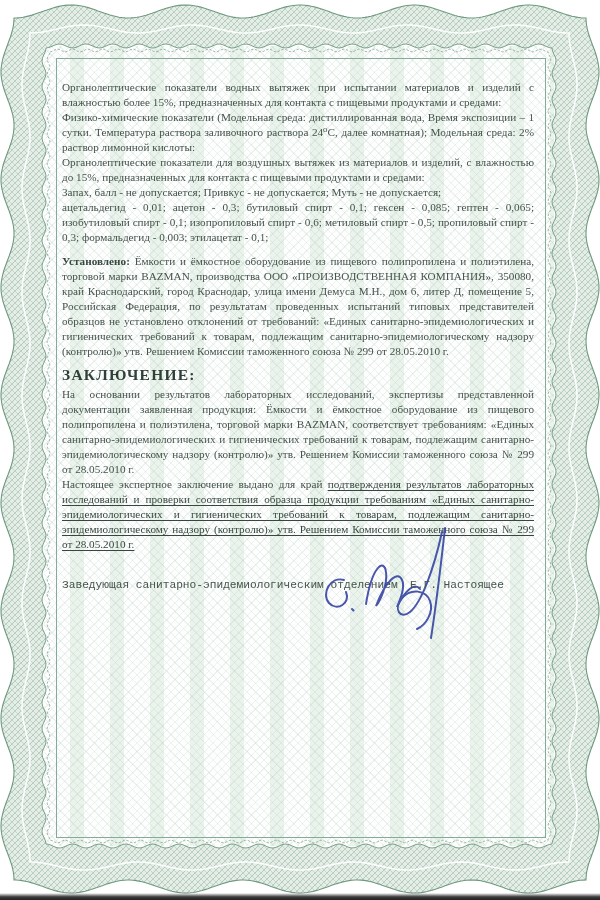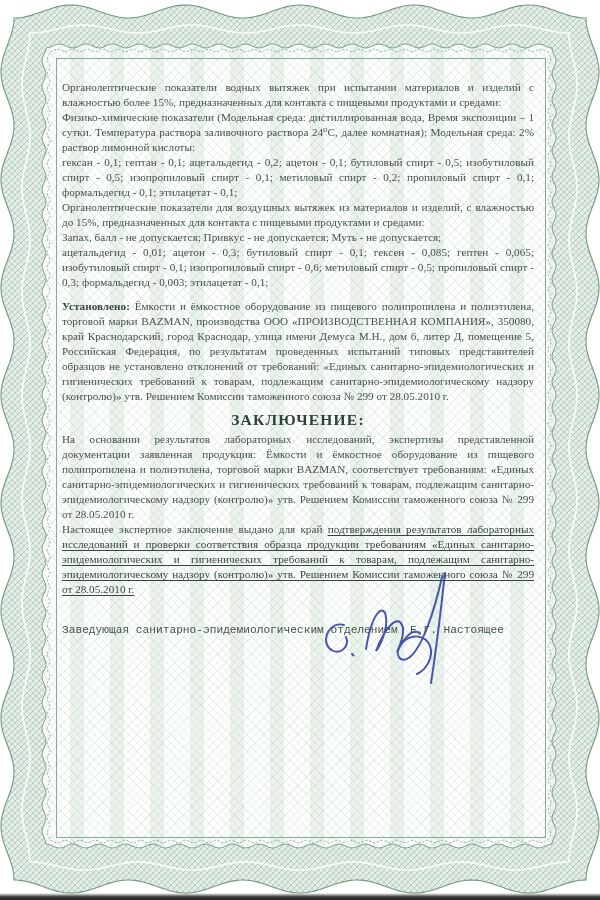--- a/index.html
+++ b/index.html
@@ -26,21 +26,21 @@
     position:absolute;left:62px;top:56px;width:472px;
     color:#44534b;
     font-size:11.2px;line-height:15px;
     text-align:justify;
     margin-top:24px;
   }
   .content p{margin:0;}
   p.gap-above{margin-top:9px;}
   b{color:#37473f;}
   .heading{
-    text-align:center;font-weight:bold;color:#2f4038;
+    font-weight:bold;color:#2f4038;
     font-size:15.5px;line-height:18px;letter-spacing:1.2px;
     margin:7px 0 3px 0 !important;
     font-family:Liberation Serif, serif;
   }
   .emph{
     font-weight:normal;
     text-decoration:underline;
     text-decoration-thickness:1px;
     text-underline-offset:2px;
   }
@@ -71,21 +71,20 @@
   <path id="band-outer-line" fill="none" stroke="#6f997f" stroke-width="1.1" d="M14.0 18.0 L17.0 17.9 L20.0 17.7 L23.0 17.2 L26.0 16.6 L29.0 15.9 L32.0 15.1 L35.0 14.1 L38.0 13.1 L41.0 12.1 L44.0 11.0 L47.0 9.9 L50.0 8.9 L53.0 8.0 L56.0 7.1 L59.0 6.4 L62.0 5.8 L65.0 5.4 L68.0 5.1 L71.0 5.0 L74.0 5.1 L77.0 5.3 L80.0 5.7 L83.0 6.3 L86.0 7.0 L89.0 7.9 L92.0 8.8 L95.0 9.8 L98.0 10.9 L101.0 11.9 L104.0 13.0 L107.0 14.0 L110.0 15.0 L113.0 15.8 L116.0 16.5 L119.0 17.2 L122.0 17.6 L125.0 17.9 L128.0 18.0 L131.0 17.9 L134.0 17.7 L137.0 17.3 L140.0 16.7 L143.0 16.0 L146.0 15.2 L149.0 14.3 L152.0 13.3 L155.0 12.2 L158.0 11.1 L161.0 10.1 L164.0 9.1 L167.0 8.1 L170.0 7.2 L173.0 6.5 L176.0 5.9 L179.0 5.4 L182.0 5.1 L185.0 5.0 L188.0 5.1 L191.0 5.3 L194.0 5.7 L197.0 6.2 L200.0 6.9 L203.0 7.7 L206.0 8.7 L209.0 9.7 L212.0 10.7 L215.0 11.8 L218.0 12.8 L221.0 13.9 L224.0 14.8 L227.0 15.7 L230.0 16.5 L233.0 17.1 L236.0 17.6 L239.0 17.9 L242.0 18.0 L245.0 18.0 L248.0 17.7 L251.0 17.4 L254.0 16.8 L257.0 16.1 L260.0 15.3 L263.0 14.4 L266.0 13.4 L269.0 12.4 L272.0 11.3 L275.0 10.2 L278.0 9.2 L281.0 8.2 L284.0 7.4 L287.0 6.6 L290.0 6.0 L293.0 5.5 L296.0 5.2 L299.0 5.0 L302.0 5.0 L305.0 5.2 L308.0 5.6 L311.0 6.2 L314.0 6.8 L317.0 7.6 L320.0 8.5 L323.0 9.5 L326.0 10.6 L329.0 11.6 L332.0 12.7 L335.0 13.7 L338.0 14.7 L341.0 15.6 L344.0 16.4 L347.0 17.0 L350.0 17.5 L353.0 17.8 L356.0 18.0 L359.0 18.0 L362.0 17.8 L365.0 17.4 L368.0 16.9 L371.0 16.2 L374.0 15.4 L377.0 14.5 L380.0 13.5 L383.0 12.5 L386.0 11.4 L389.0 10.4 L392.0 9.3 L395.0 8.4 L398.0 7.5 L401.0 6.7 L404.0 6.0 L407.0 5.5 L410.0 5.2 L413.0 5.0 L416.0 5.0 L419.0 5.2 L422.0 5.6 L425.0 6.1 L428.0 6.7 L431.0 7.5 L434.0 8.4 L437.0 9.4 L440.0 10.4 L443.0 11.5 L446.0 12.6 L449.0 13.6 L452.0 14.6 L455.0 15.5 L458.0 16.3 L461.0 16.9 L464.0 17.4 L467.0 17.8 L470.0 18.0 L473.0 18.0 L476.0 17.8 L479.0 17.5 L482.0 17.0 L485.0 16.3 L488.0 15.5 L491.0 14.6 L494.0 13.7 L497.0 12.6 L500.0 11.6 L503.0 10.5 L506.0 9.5 L509.0 8.5 L512.0 7.6 L515.0 6.8 L518.0 6.1 L521.0 5.6 L524.0 5.2 L527.0 5.0 L530.0 5.0 L533.0 5.2 L536.0 5.5 L539.0 6.0 L542.0 6.6 L545.0 7.4 L548.0 8.3 L551.0 9.3 L554.0 10.3 L557.0 11.4 L560.0 12.4 L563.0 13.5 L566.0 14.5 L569.0 15.4 L572.0 16.2 L575.0 16.8 L578.0 17.4 L581.0 17.8 L584.0 18.0 L586.0 18.0 L586.0 18.0 L586.1 21.0 L586.4 24.0 L586.9 27.0 L587.5 30.0 L588.3 33.0 L589.3 36.0 L590.3 39.0 L591.4 42.0 L592.5 45.0 L593.7 48.0 L594.8 51.0 L595.8 54.0 L596.7 57.0 L597.5 60.0 L598.1 63.0 L598.6 66.0 L598.9 69.0 L599.0 72.0 L598.9 75.0 L598.6 78.0 L598.1 81.0 L597.4 84.0 L596.6 87.0 L595.7 90.0 L594.7 93.0 L593.6 96.0 L592.4 99.0 L591.3 102.0 L590.2 105.0 L589.2 108.0 L588.3 111.0 L587.5 114.0 L586.8 117.0 L586.4 120.0 L586.1 123.0 L586.0 126.0 L586.1 129.0 L586.4 132.0 L586.9 135.0 L587.6 138.0 L588.4 141.0 L589.3 144.0 L590.4 147.0 L591.5 150.0 L592.6 153.0 L593.7 156.0 L594.8 159.0 L595.9 162.0 L596.8 165.0 L597.6 168.0 L598.2 171.0 L598.7 174.0 L598.9 177.0 L599.0 180.0 L598.9 183.0 L598.6 186.0 L598.1 189.0 L597.4 192.0 L596.6 195.0 L595.6 198.0 L594.6 201.0 L593.5 204.0 L592.3 207.0 L591.2 210.0 L590.1 213.0 L589.1 216.0 L588.2 219.0 L587.4 222.0 L586.8 225.0 L586.3 228.0 L586.1 231.0 L586.0 234.0 L586.1 237.0 L586.5 240.0 L587.0 243.0 L587.7 246.0 L588.5 249.0 L589.4 252.0 L590.5 255.0 L591.6 258.0 L592.7 261.0 L593.8 264.0 L594.9 267.0 L595.9 270.0 L596.8 273.0 L597.6 276.0 L598.2 279.0 L598.7 282.0 L598.9 285.0 L599.0 288.0 L598.9 291.0 L598.5 294.0 L598.0 297.0 L597.3 300.0 L596.5 303.0 L595.5 306.0 L594.5 309.0 L593.4 312.0 L592.2 315.0 L591.1 318.0 L590.0 321.0 L589.0 324.0 L588.1 327.0 L587.3 330.0 L586.7 333.0 L586.3 336.0 L586.1 339.0 L586.0 342.0 L586.2 345.0 L586.5 348.0 L587.0 351.0 L587.7 354.0 L588.6 357.0 L589.5 360.0 L590.6 363.0 L591.7 366.0 L592.8 369.0 L593.9 372.0 L595.0 375.0 L596.0 378.0 L596.9 381.0 L597.7 384.0 L598.3 387.0 L598.7 390.0 L599.0 393.0 L599.0 396.0 L598.8 399.0 L598.5 402.0 L598.0 405.0 L597.3 408.0 L596.4 411.0 L595.4 414.0 L594.4 417.0 L593.3 420.0 L592.1 423.0 L591.0 426.0 L589.9 429.0 L588.9 432.0 L588.0 435.0 L587.3 438.0 L586.7 441.0 L586.3 444.0 L586.0 447.0 L586.0 450.0 L586.2 453.0 L586.5 456.0 L587.1 459.0 L587.8 462.0 L588.6 465.0 L589.6 468.0 L590.7 471.0 L591.8 474.0 L592.9 477.0 L594.0 480.0 L595.1 483.0 L596.1 486.0 L597.0 489.0 L597.7 492.0 L598.3 495.0 L598.7 498.0 L599.0 501.0 L599.0 504.0 L598.8 507.0 L598.4 510.0 L597.9 513.0 L597.2 516.0 L596.3 519.0 L595.4 522.0 L594.3 525.0 L593.2 528.0 L592.1 531.0 L590.9 534.0 L589.9 537.0 L588.9 540.0 L588.0 543.0 L587.2 546.0 L586.7 549.0 L586.2 552.0 L586.0 555.0 L586.0 558.0 L586.2 561.0 L586.6 564.0 L587.1 567.0 L587.8 570.0 L588.7 573.0 L589.7 576.0 L590.7 579.0 L591.9 582.0 L593.0 585.0 L594.1 588.0 L595.2 591.0 L596.2 594.0 L597.1 597.0 L597.8 600.0 L598.4 603.0 L598.8 606.0 L599.0 609.0 L599.0 612.0 L598.8 615.0 L598.4 618.0 L597.8 621.0 L597.1 624.0 L596.3 627.0 L595.3 630.0 L594.2 633.0 L593.1 636.0 L592.0 639.0 L590.8 642.0 L589.8 645.0 L588.8 648.0 L587.9 651.0 L587.2 654.0 L586.6 657.0 L586.2 660.0 L586.0 663.0 L586.0 666.0 L586.2 669.0 L586.6 672.0 L587.2 675.0 L587.9 678.0 L588.8 681.0 L589.8 684.0 L590.8 687.0 L592.0 690.0 L593.1 693.0 L594.2 696.0 L595.3 699.0 L596.3 702.0 L597.1 705.0 L597.8 708.0 L598.4 711.0 L598.8 714.0 L599.0 717.0 L599.0 720.0 L598.8 723.0 L598.4 726.0 L597.8 729.0 L597.1 732.0 L596.2 735.0 L595.2 738.0 L594.1 741.0 L593.0 744.0 L591.9 747.0 L590.7 750.0 L589.7 753.0 L588.7 756.0 L587.8 759.0 L587.1 762.0 L586.6 765.0 L586.2 768.0 L586.0 771.0 L586.0 774.0 L586.2 777.0 L586.7 780.0 L587.2 783.0 L588.0 786.0 L588.9 789.0 L589.9 792.0 L590.9 795.0 L592.1 798.0 L593.2 801.0 L594.3 804.0 L595.4 807.0 L596.3 810.0 L597.2 813.0 L597.9 816.0 L598.4 819.0 L598.8 822.0 L599.0 825.0 L599.0 828.0 L598.7 831.0 L598.3 834.0 L597.7 837.0 L597.0 840.0 L596.1 843.0 L595.1 846.0 L594.0 849.0 L592.9 852.0 L591.8 855.0 L590.7 858.0 L589.6 861.0 L588.6 864.0 L587.8 867.0 L587.1 870.0 L586.5 873.0 L586.2 876.0 L586.0 879.0 L586.0 880.0 L586.0 880.0 L583.0 880.1 L580.0 880.3 L577.0 880.8 L574.0 881.4 L571.0 882.1 L568.0 882.9 L565.0 883.9 L562.0 884.9 L559.0 885.9 L556.0 887.0 L553.0 888.1 L550.0 889.1 L547.0 890.0 L544.0 890.9 L541.0 891.6 L538.0 892.2 L535.0 892.6 L532.0 892.9 L529.0 893.0 L526.0 892.9 L523.0 892.7 L520.0 892.3 L517.0 891.7 L514.0 891.0 L511.0 890.1 L508.0 889.2 L505.0 888.2 L502.0 887.1 L499.0 886.1 L496.0 885.0 L493.0 884.0 L490.0 883.0 L487.0 882.2 L484.0 881.5 L481.0 880.8 L478.0 880.4 L475.0 880.1 L472.0 880.0 L469.0 880.1 L466.0 880.3 L463.0 880.7 L460.0 881.3 L457.0 882.0 L454.0 882.8 L451.0 883.7 L448.0 884.7 L445.0 885.8 L442.0 886.9 L439.0 887.9 L436.0 888.9 L433.0 889.9 L430.0 890.8 L427.0 891.5 L424.0 892.1 L421.0 892.6 L418.0 892.9 L415.0 893.0 L412.0 892.9 L409.0 892.7 L406.0 892.3 L403.0 891.8 L400.0 891.1 L397.0 890.3 L394.0 889.3 L391.0 888.3 L388.0 887.3 L385.0 886.2 L382.0 885.2 L379.0 884.1 L376.0 883.2 L373.0 882.3 L370.0 881.5 L367.0 880.9 L364.0 880.4 L361.0 880.1 L358.0 880.0 L355.0 880.0 L352.0 880.3 L349.0 880.6 L346.0 881.2 L343.0 881.9 L340.0 882.7 L337.0 883.6 L334.0 884.6 L331.0 885.6 L328.0 886.7 L325.0 887.8 L322.0 888.8 L319.0 889.8 L316.0 890.6 L313.0 891.4 L310.0 892.0 L307.0 892.5 L304.0 892.8 L301.0 893.0 L298.0 893.0 L295.0 892.8 L292.0 892.4 L289.0 891.8 L286.0 891.2 L283.0 890.4 L280.0 889.5 L277.0 888.5 L274.0 887.4 L271.0 886.4 L268.0 885.3 L265.0 884.3 L262.0 883.3 L259.0 882.4 L256.0 881.6 L253.0 881.0 L250.0 880.5 L247.0 880.2 L244.0 880.0 L241.0 880.0 L238.0 880.2 L235.0 880.6 L232.0 881.1 L229.0 881.8 L226.0 882.6 L223.0 883.5 L220.0 884.5 L217.0 885.5 L214.0 886.6 L211.0 887.6 L208.0 888.7 L205.0 889.6 L202.0 890.5 L199.0 891.3 L196.0 892.0 L193.0 892.5 L190.0 892.8 L187.0 893.0 L184.0 893.0 L181.0 892.8 L178.0 892.4 L175.0 891.9 L172.0 891.3 L169.0 890.5 L166.0 889.6 L163.0 888.6 L160.0 887.6 L157.0 886.5 L154.0 885.4 L151.0 884.4 L148.0 883.4 L145.0 882.5 L142.0 881.7 L139.0 881.1 L136.0 880.6 L133.0 880.2 L130.0 880.0 L127.0 880.0 L124.0 880.2 L121.0 880.5 L118.0 881.0 L115.0 881.7 L112.0 882.5 L109.0 883.4 L106.0 884.3 L103.0 885.4 L100.0 886.4 L97.0 887.5 L94.0 888.5 L91.0 889.5 L88.0 890.4 L85.0 891.2 L82.0 891.9 L79.0 892.4 L76.0 892.8 L73.0 893.0 L70.0 893.0 L67.0 892.8 L64.0 892.5 L61.0 892.0 L58.0 891.4 L55.0 890.6 L52.0 889.7 L49.0 888.7 L46.0 887.7 L43.0 886.6 L40.0 885.6 L37.0 884.5 L34.0 883.5 L31.0 882.6 L28.0 881.8 L25.0 881.2 L22.0 880.6 L19.0 880.2 L16.0 880.0 L14.0 880.0 L14.0 880.0 L13.9 877.0 L13.6 874.0 L13.1 871.0 L12.5 868.0 L11.7 865.0 L10.7 862.0 L9.7 859.0 L8.6 856.0 L7.5 853.0 L6.3 850.0 L5.2 847.0 L4.2 844.0 L3.3 841.0 L2.5 838.0 L1.9 835.0 L1.4 832.0 L1.1 829.0 L1.0 826.0 L1.1 823.0 L1.4 820.0 L1.9 817.0 L2.6 814.0 L3.4 811.0 L4.3 808.0 L5.3 805.0 L6.4 802.0 L7.6 799.0 L8.7 796.0 L9.8 793.0 L10.8 790.0 L11.7 787.0 L12.5 784.0 L13.2 781.0 L13.6 778.0 L13.9 775.0 L14.0 772.0 L13.9 769.0 L13.6 766.0 L13.1 763.0 L12.4 760.0 L11.6 757.0 L10.7 754.0 L9.6 751.0 L8.5 748.0 L7.4 745.0 L6.3 742.0 L5.2 739.0 L4.1 736.0 L3.2 733.0 L2.4 730.0 L1.8 727.0 L1.3 724.0 L1.1 721.0 L1.0 718.0 L1.1 715.0 L1.4 712.0 L1.9 709.0 L2.6 706.0 L3.4 703.0 L4.4 700.0 L5.4 697.0 L6.5 694.0 L7.7 691.0 L8.8 688.0 L9.9 685.0 L10.9 682.0 L11.8 679.0 L12.6 676.0 L13.2 673.0 L13.7 670.0 L13.9 667.0 L14.0 664.0 L13.9 661.0 L13.5 658.0 L13.0 655.0 L12.3 652.0 L11.5 649.0 L10.6 646.0 L9.5 643.0 L8.4 640.0 L7.3 637.0 L6.2 634.0 L5.1 631.0 L4.1 628.0 L3.2 625.0 L2.4 622.0 L1.8 619.0 L1.3 616.0 L1.1 613.0 L1.0 610.0 L1.1 607.0 L1.5 604.0 L2.0 601.0 L2.7 598.0 L3.5 595.0 L4.5 592.0 L5.5 589.0 L6.6 586.0 L7.8 583.0 L8.9 580.0 L10.0 577.0 L11.0 574.0 L11.9 571.0 L12.7 568.0 L13.3 565.0 L13.7 562.0 L13.9 559.0 L14.0 556.0 L13.8 553.0 L13.5 550.0 L13.0 547.0 L12.3 544.0 L11.4 541.0 L10.5 538.0 L9.4 535.0 L8.3 532.0 L7.2 529.0 L6.1 526.0 L5.0 523.0 L4.0 520.0 L3.1 517.0 L2.3 514.0 L1.7 511.0 L1.3 508.0 L1.0 505.0 L1.0 502.0 L1.2 499.0 L1.5 496.0 L2.0 493.0 L2.7 490.0 L3.6 487.0 L4.6 484.0 L5.6 481.0 L6.7 478.0 L7.9 475.0 L9.0 472.0 L10.1 469.0 L11.1 466.0 L12.0 463.0 L12.7 460.0 L13.3 457.0 L13.7 454.0 L14.0 451.0 L14.0 448.0 L13.8 445.0 L13.5 442.0 L12.9 439.0 L12.2 436.0 L11.4 433.0 L10.4 430.0 L9.3 427.0 L8.2 424.0 L7.1 421.0 L6.0 418.0 L4.9 415.0 L3.9 412.0 L3.0 409.0 L2.3 406.0 L1.7 403.0 L1.3 400.0 L1.0 397.0 L1.0 394.0 L1.2 391.0 L1.6 388.0 L2.1 385.0 L2.8 382.0 L3.7 379.0 L4.6 376.0 L5.7 373.0 L6.8 370.0 L7.9 367.0 L9.1 364.0 L10.1 361.0 L11.1 358.0 L12.0 355.0 L12.8 352.0 L13.3 349.0 L13.8 346.0 L14.0 343.0 L14.0 340.0 L13.8 337.0 L13.4 334.0 L12.9 331.0 L12.2 328.0 L11.3 325.0 L10.3 322.0 L9.3 319.0 L8.1 316.0 L7.0 313.0 L5.9 310.0 L4.8 307.0 L3.8 304.0 L2.9 301.0 L2.2 298.0 L1.6 295.0 L1.2 292.0 L1.0 289.0 L1.0 286.0 L1.2 283.0 L1.6 280.0 L2.2 277.0 L2.9 274.0 L3.7 271.0 L4.7 268.0 L5.8 265.0 L6.9 262.0 L8.0 259.0 L9.2 256.0 L10.2 253.0 L11.2 250.0 L12.1 247.0 L12.8 244.0 L13.4 241.0 L13.8 238.0 L14.0 235.0 L14.0 232.0 L13.8 229.0 L13.4 226.0 L12.8 223.0 L12.1 220.0 L11.2 217.0 L10.2 214.0 L9.2 211.0 L8.0 208.0 L6.9 205.0 L5.8 202.0 L4.7 199.0 L3.7 196.0 L2.9 193.0 L2.2 190.0 L1.6 187.0 L1.2 184.0 L1.0 181.0 L1.0 178.0 L1.2 175.0 L1.6 172.0 L2.2 169.0 L2.9 166.0 L3.8 163.0 L4.8 160.0 L5.9 157.0 L7.0 154.0 L8.1 151.0 L9.3 148.0 L10.3 145.0 L11.3 142.0 L12.2 139.0 L12.9 136.0 L13.4 133.0 L13.8 130.0 L14.0 127.0 L14.0 124.0 L13.8 121.0 L13.3 118.0 L12.8 115.0 L12.0 112.0 L11.1 109.0 L10.1 106.0 L9.1 103.0 L7.9 100.0 L6.8 97.0 L5.7 94.0 L4.6 91.0 L3.7 88.0 L2.8 85.0 L2.1 82.0 L1.6 79.0 L1.2 76.0 L1.0 73.0 L1.0 70.0 L1.3 67.0 L1.7 64.0 L2.3 61.0 L3.0 58.0 L3.9 55.0 L4.9 52.0 L6.0 49.0 L7.1 46.0 L8.2 43.0 L9.3 40.0 L10.4 37.0 L11.4 34.0 L12.2 31.0 L12.9 28.0 L13.5 25.0 L13.8 22.0 L14.0 19.0 L14.0 18.0 Z"></path>
   <path id="band-inner-line" fill="none" stroke="#6f997f" stroke-width="0.9" d="M46.0 48.0 L49.0 47.5 L52.0 46.3 L55.0 45.0 L58.0 44.1 L61.0 44.2 L64.0 45.1 L67.0 46.5 L70.0 47.6 L73.0 48.0 L76.0 47.4 L79.0 46.1 L82.0 44.8 L85.0 44.0 L88.0 44.2 L91.0 45.3 L94.0 46.6 L97.0 47.7 L100.0 48.0 L103.0 47.3 L106.0 46.0 L109.0 44.7 L112.0 44.0 L115.0 44.3 L118.0 45.4 L121.0 46.8 L124.0 47.8 L127.0 47.9 L130.0 47.1 L133.0 45.8 L136.0 44.5 L139.0 44.0 L142.0 44.4 L145.0 45.6 L148.0 47.0 L151.0 47.9 L154.0 47.9 L157.0 47.0 L160.0 45.6 L163.0 44.4 L166.0 44.0 L169.0 44.5 L172.0 45.8 L175.0 47.1 L178.0 47.9 L181.0 47.8 L184.0 46.8 L187.0 45.4 L190.0 44.3 L193.0 44.0 L196.0 44.7 L199.0 45.9 L202.0 47.3 L205.0 48.0 L208.0 47.7 L211.0 46.7 L214.0 45.3 L217.0 44.2 L220.0 44.0 L223.0 44.8 L226.0 46.1 L229.0 47.4 L232.0 48.0 L235.0 47.6 L238.0 46.5 L241.0 45.1 L244.0 44.2 L247.0 44.1 L250.0 44.9 L253.0 46.3 L256.0 47.5 L259.0 48.0 L262.0 47.5 L265.0 46.3 L268.0 45.0 L271.0 44.1 L274.0 44.1 L277.0 45.1 L280.0 46.5 L283.0 47.6 L286.0 48.0 L289.0 47.4 L292.0 46.2 L295.0 44.8 L298.0 44.1 L301.0 44.2 L304.0 45.2 L307.0 46.6 L310.0 47.7 L313.0 48.0 L316.0 47.3 L319.0 46.0 L322.0 44.7 L325.0 44.0 L328.0 44.3 L331.0 45.4 L334.0 46.8 L337.0 47.8 L340.0 47.9 L343.0 47.2 L346.0 45.8 L349.0 44.6 L352.0 44.0 L355.0 44.4 L358.0 45.6 L361.0 46.9 L364.0 47.9 L367.0 47.9 L370.0 47.0 L373.0 45.6 L376.0 44.4 L379.0 44.0 L382.0 44.5 L385.0 45.7 L388.0 47.1 L391.0 47.9 L394.0 47.8 L397.0 46.9 L400.0 45.5 L403.0 44.3 L406.0 44.0 L409.0 44.6 L412.0 45.9 L415.0 47.2 L418.0 48.0 L421.0 47.7 L424.0 46.7 L427.0 45.3 L430.0 44.3 L433.0 44.0 L436.0 44.8 L439.0 46.1 L442.0 47.4 L445.0 48.0 L448.0 47.7 L451.0 46.5 L454.0 45.1 L457.0 44.2 L460.0 44.1 L463.0 44.9 L466.0 46.3 L469.0 47.5 L472.0 48.0 L475.0 47.6 L478.0 46.4 L481.0 45.0 L484.0 44.1 L487.0 44.1 L490.0 45.1 L493.0 46.4 L496.0 47.6 L499.0 48.0 L502.0 47.4 L505.0 46.2 L508.0 44.8 L511.0 44.1 L514.0 44.2 L517.0 45.2 L520.0 46.6 L523.0 47.7 L526.0 48.0 L529.0 47.3 L532.0 46.0 L535.0 44.7 L538.0 44.0 L541.0 44.3 L544.0 45.4 L547.0 46.8 L550.0 47.8 L552.0 48.0 L552.0 48.0 L552.5 51.0 L553.8 54.0 L555.2 57.0 L556.0 60.0 L555.7 63.0 L554.6 66.0 L553.2 69.0 L552.2 72.0 L552.1 75.0 L553.0 78.0 L554.4 81.0 L555.6 84.0 L556.0 87.0 L555.3 90.0 L554.0 93.0 L552.6 96.0 L552.0 99.0 L552.4 102.0 L553.6 105.0 L555.0 108.0 L555.9 111.0 L555.8 114.0 L554.8 117.0 L553.3 120.0 L552.2 123.0 L552.1 126.0 L552.9 129.0 L554.3 132.0 L555.5 135.0 L556.0 138.0 L555.4 141.0 L554.1 144.0 L552.8 147.0 L552.0 150.0 L552.3 153.0 L553.5 156.0 L554.9 159.0 L555.9 162.0 L555.9 165.0 L554.9 168.0 L553.5 171.0 L552.3 174.0 L552.0 177.0 L552.7 180.0 L554.1 183.0 L555.4 186.0 L556.0 189.0 L555.6 192.0 L554.3 195.0 L552.9 198.0 L552.1 201.0 L552.2 204.0 L553.3 207.0 L554.7 210.0 L555.8 213.0 L555.9 216.0 L555.1 219.0 L553.7 222.0 L552.4 225.0 L552.0 228.0 L552.6 231.0 L553.9 234.0 L555.3 237.0 L556.0 240.0 L555.7 243.0 L554.5 246.0 L553.1 249.0 L552.1 252.0 L552.1 255.0 L553.1 258.0 L554.6 261.0 L555.7 264.0 L556.0 267.0 L555.2 270.0 L553.8 273.0 L552.5 276.0 L552.0 279.0 L552.5 282.0 L553.7 285.0 L555.1 288.0 L555.9 291.0 L555.8 294.0 L554.7 297.0 L553.2 300.0 L552.2 303.0 L552.1 306.0 L553.0 309.0 L554.4 312.0 L555.6 315.0 L556.0 318.0 L555.4 321.0 L554.0 324.0 L552.7 327.0 L552.0 330.0 L552.4 333.0 L553.6 336.0 L555.0 339.0 L555.9 342.0 L555.8 345.0 L554.8 348.0 L553.4 351.0 L552.3 354.0 L552.0 357.0 L552.8 360.0 L554.2 363.0 L555.5 366.0 L556.0 369.0 L555.5 372.0 L554.2 375.0 L552.8 378.0 L552.0 381.0 L552.3 384.0 L553.4 387.0 L554.8 390.0 L555.8 393.0 L555.9 396.0 L555.0 399.0 L553.5 402.0 L552.4 405.0 L552.0 408.0 L552.7 411.0 L554.0 414.0 L555.4 417.0 L556.0 420.0 L555.6 423.0 L554.4 426.0 L553.0 429.0 L552.1 432.0 L552.2 435.0 L553.2 438.0 L554.7 441.0 L555.8 444.0 L555.9 447.0 L555.1 450.0 L553.7 453.0 L552.5 456.0 L552.0 459.0 L552.6 462.0 L553.9 465.0 L555.2 468.0 L556.0 471.0 L555.7 474.0 L554.5 477.0 L553.1 480.0 L552.1 483.0 L552.1 486.0 L553.1 489.0 L554.5 492.0 L555.7 495.0 L556.0 498.0 L555.3 501.0 L553.9 504.0 L552.6 507.0 L552.0 510.0 L552.5 513.0 L553.7 516.0 L555.1 519.0 L555.9 522.0 L555.8 525.0 L554.7 528.0 L553.3 531.0 L552.2 534.0 L552.1 537.0 L552.9 540.0 L554.3 543.0 L555.6 546.0 L556.0 549.0 L555.4 552.0 L554.1 555.0 L552.7 558.0 L552.0 561.0 L552.3 564.0 L553.5 567.0 L555.0 570.0 L555.9 573.0 L555.8 576.0 L554.9 579.0 L553.4 582.0 L552.3 585.0 L552.0 588.0 L552.8 591.0 L554.2 594.0 L555.5 597.0 L556.0 600.0 L555.5 603.0 L554.2 606.0 L552.8 609.0 L552.0 612.0 L552.3 615.0 L553.4 618.0 L554.8 621.0 L555.8 624.0 L555.9 627.0 L555.0 630.0 L553.6 633.0 L552.4 636.0 L552.0 639.0 L552.7 642.0 L554.0 645.0 L555.3 648.0 L556.0 651.0 L555.6 654.0 L554.4 657.0 L553.0 660.0 L552.1 663.0 L552.2 666.0 L553.2 669.0 L554.6 672.0 L555.7 675.0 L556.0 678.0 L555.2 681.0 L553.8 684.0 L552.5 687.0 L552.0 690.0 L552.5 693.0 L553.8 696.0 L555.2 699.0 L556.0 702.0 L555.7 705.0 L554.6 708.0 L553.1 711.0 L552.2 714.0 L552.1 717.0 L553.0 720.0 L554.5 723.0 L555.7 726.0 L556.0 729.0 L555.3 732.0 L553.9 735.0 L552.6 738.0 L552.0 741.0 L552.4 744.0 L553.7 747.0 L555.1 750.0 L555.9 753.0 L555.8 756.0 L554.7 759.0 L553.3 762.0 L552.2 765.0 L552.1 768.0 L552.9 771.0 L554.3 774.0 L555.5 777.0 L556.0 780.0 L555.4 783.0 L554.1 786.0 L552.7 789.0 L552.0 792.0 L552.3 795.0 L553.5 798.0 L554.9 801.0 L555.9 804.0 L555.9 807.0 L554.9 810.0 L553.5 813.0 L552.3 816.0 L552.0 819.0 L552.8 822.0 L554.1 825.0 L555.4 828.0 L556.0 831.0 L555.5 834.0 L554.3 837.0 L552.9 840.0 L552.1 843.0 L552.0 844.0 L552.0 844.0 L549.0 844.5 L546.0 845.7 L543.0 847.0 L540.0 847.9 L537.0 847.8 L534.0 846.9 L531.0 845.5 L528.0 844.4 L525.0 844.0 L522.0 844.6 L519.0 845.9 L516.0 847.2 L513.0 848.0 L510.0 847.8 L507.0 846.7 L504.0 845.4 L501.0 844.3 L498.0 844.0 L495.0 844.7 L492.0 846.0 L489.0 847.3 L486.0 848.0 L483.0 847.7 L480.0 846.6 L477.0 845.2 L474.0 844.2 L471.0 844.1 L468.0 844.9 L465.0 846.2 L462.0 847.5 L459.0 848.0 L456.0 847.6 L453.0 846.4 L450.0 845.0 L447.0 844.1 L444.0 844.1 L441.0 845.0 L438.0 846.4 L435.0 847.6 L432.0 848.0 L429.0 847.5 L426.0 846.2 L423.0 844.9 L420.0 844.1 L417.0 844.2 L414.0 845.2 L411.0 846.6 L408.0 847.7 L405.0 848.0 L402.0 847.3 L399.0 846.1 L396.0 844.7 L393.0 844.0 L390.0 844.3 L387.0 845.3 L384.0 846.7 L381.0 847.8 L378.0 848.0 L375.0 847.2 L372.0 845.9 L369.0 844.6 L366.0 844.0 L363.0 844.4 L360.0 845.5 L357.0 846.9 L354.0 847.8 L351.0 847.9 L348.0 847.1 L345.0 845.7 L342.0 844.5 L339.0 844.0 L336.0 844.5 L333.0 845.7 L330.0 847.0 L327.0 847.9 L324.0 847.9 L321.0 846.9 L318.0 845.5 L315.0 844.4 L312.0 844.0 L309.0 844.6 L306.0 845.8 L303.0 847.2 L300.0 847.9 L297.0 847.8 L294.0 846.8 L291.0 845.4 L288.0 844.3 L285.0 844.0 L282.0 844.7 L279.0 846.0 L276.0 847.3 L273.0 848.0 L270.0 847.7 L267.0 846.6 L264.0 845.2 L261.0 844.2 L258.0 844.1 L255.0 844.8 L252.0 846.2 L249.0 847.4 L246.0 848.0 L243.0 847.6 L240.0 846.4 L237.0 845.1 L234.0 844.1 L231.0 844.1 L228.0 845.0 L225.0 846.4 L222.0 847.6 L219.0 848.0 L216.0 847.5 L213.0 846.3 L210.0 844.9 L207.0 844.1 L204.0 844.2 L201.0 845.1 L198.0 846.5 L195.0 847.7 L192.0 848.0 L189.0 847.4 L186.0 846.1 L183.0 844.8 L180.0 844.0 L177.0 844.3 L174.0 845.3 L171.0 846.7 L168.0 847.7 L165.0 848.0 L162.0 847.2 L159.0 845.9 L156.0 844.6 L153.0 844.0 L150.0 844.3 L147.0 845.5 L144.0 846.9 L141.0 847.8 L138.0 847.9 L135.0 847.1 L132.0 845.7 L129.0 844.5 L126.0 844.0 L123.0 844.4 L120.0 845.6 L117.0 847.0 L114.0 847.9 L111.0 847.9 L108.0 846.9 L105.0 845.6 L102.0 844.4 L99.0 844.0 L96.0 844.6 L93.0 845.8 L90.0 847.2 L87.0 847.9 L84.0 847.8 L81.0 846.8 L78.0 845.4 L75.0 844.3 L72.0 844.0 L69.0 844.7 L66.0 846.0 L63.0 847.3 L60.0 848.0 L57.0 847.7 L54.0 846.6 L51.0 845.2 L48.0 844.2 L46.0 844.0 L46.0 844.0 L45.5 841.0 L44.2 838.0 L42.8 835.0 L42.0 832.0 L42.3 829.0 L43.4 826.0 L44.8 823.0 L45.8 820.0 L45.9 817.0 L45.0 814.0 L43.6 811.0 L42.4 808.0 L42.0 805.0 L42.7 802.0 L44.0 799.0 L45.4 796.0 L46.0 793.0 L45.6 790.0 L44.4 787.0 L43.0 784.0 L42.1 781.0 L42.2 778.0 L43.2 775.0 L44.7 772.0 L45.8 769.0 L45.9 766.0 L45.1 763.0 L43.7 760.0 L42.5 757.0 L42.0 754.0 L42.6 751.0 L43.9 748.0 L45.2 745.0 L46.0 742.0 L45.7 739.0 L44.5 736.0 L43.1 733.0 L42.1 730.0 L42.1 727.0 L43.1 724.0 L44.5 721.0 L45.7 718.0 L46.0 715.0 L45.3 712.0 L43.9 709.0 L42.6 706.0 L42.0 703.0 L42.4 700.0 L43.7 697.0 L45.1 694.0 L45.9 691.0 L45.8 688.0 L44.7 685.0 L43.3 682.0 L42.2 679.0 L42.1 676.0 L42.9 673.0 L44.3 670.0 L45.6 667.0 L46.0 664.0 L45.4 661.0 L44.1 658.0 L42.7 655.0 L42.0 652.0 L42.3 649.0 L43.5 646.0 L44.9 643.0 L45.9 640.0 L45.9 637.0 L44.9 634.0 L43.4 631.0 L42.3 628.0 L42.0 625.0 L42.8 622.0 L44.2 619.0 L45.5 616.0 L46.0 613.0 L45.5 610.0 L44.3 607.0 L42.9 604.0 L42.1 601.0 L42.2 598.0 L43.3 595.0 L44.8 592.0 L45.8 589.0 L45.9 586.0 L45.0 583.0 L43.6 580.0 L42.4 577.0 L42.0 574.0 L42.6 571.0 L44.0 568.0 L45.3 565.0 L46.0 562.0 L45.6 559.0 L44.4 556.0 L43.0 553.0 L42.1 550.0 L42.2 547.0 L43.2 544.0 L44.6 541.0 L45.7 538.0 L46.0 535.0 L45.2 532.0 L43.8 529.0 L42.5 526.0 L42.0 523.0 L42.5 520.0 L43.8 517.0 L45.2 514.0 L46.0 511.0 L45.7 508.0 L44.6 505.0 L43.2 502.0 L42.2 499.0 L42.1 496.0 L43.0 493.0 L44.5 490.0 L45.6 487.0 L46.0 484.0 L45.3 481.0 L44.0 478.0 L42.6 475.0 L42.0 472.0 L42.4 469.0 L43.6 466.0 L45.0 463.0 L45.9 460.0 L45.8 457.0 L44.8 454.0 L43.3 451.0 L42.2 448.0 L42.1 445.0 L42.9 442.0 L44.3 439.0 L45.5 436.0 L46.0 433.0 L45.4 430.0 L44.1 427.0 L42.8 424.0 L42.0 421.0 L42.3 418.0 L43.5 415.0 L44.9 412.0 L45.9 409.0 L45.9 406.0 L44.9 403.0 L43.5 400.0 L42.3 397.0 L42.0 394.0 L42.7 391.0 L44.1 388.0 L45.4 385.0 L46.0 382.0 L45.5 379.0 L44.3 376.0 L42.9 373.0 L42.1 370.0 L42.2 367.0 L43.3 364.0 L44.7 361.0 L45.8 358.0 L45.9 355.0 L45.1 352.0 L43.7 349.0 L42.4 346.0 L42.0 343.0 L42.6 340.0 L43.9 337.0 L45.3 334.0 L46.0 331.0 L45.7 328.0 L44.5 325.0 L43.0 322.0 L42.1 319.0 L42.2 316.0 L43.1 313.0 L44.6 310.0 L45.7 307.0 L46.0 304.0 L45.2 301.0 L43.8 298.0 L42.5 295.0 L42.0 292.0 L42.5 289.0 L43.8 286.0 L45.2 283.0 L46.0 280.0 L45.7 277.0 L44.6 274.0 L43.2 271.0 L42.2 268.0 L42.1 265.0 L43.0 262.0 L44.4 259.0 L45.6 256.0 L46.0 253.0 L45.3 250.0 L44.0 247.0 L42.7 244.0 L42.0 241.0 L42.4 238.0 L43.6 235.0 L45.0 232.0 L45.9 229.0 L45.8 226.0 L44.8 223.0 L43.4 220.0 L42.3 217.0 L42.0 214.0 L42.8 211.0 L44.2 208.0 L45.5 205.0 L46.0 202.0 L45.5 199.0 L44.2 196.0 L42.8 193.0 L42.0 190.0 L42.3 187.0 L43.4 184.0 L44.9 181.0 L45.8 178.0 L45.9 175.0 L45.0 172.0 L43.5 169.0 L42.3 166.0 L42.0 163.0 L42.7 160.0 L44.1 157.0 L45.4 154.0 L46.0 151.0 L45.6 148.0 L44.3 145.0 L42.9 142.0 L42.1 139.0 L42.2 136.0 L43.3 133.0 L44.7 130.0 L45.8 127.0 L45.9 124.0 L45.1 121.0 L43.7 118.0 L42.5 115.0 L42.0 112.0 L42.6 109.0 L43.9 106.0 L45.3 103.0 L46.0 100.0 L45.7 97.0 L44.5 94.0 L43.1 91.0 L42.1 88.0 L42.1 85.0 L43.1 82.0 L44.5 79.0 L45.7 76.0 L46.0 73.0 L45.2 70.0 L43.9 67.0 L42.6 64.0 L42.0 61.0 L42.5 58.0 L43.7 55.0 L45.1 52.0 L45.9 49.0 L46.0 48.0 Z"></path>
   <path id="band-deco-line" fill="none" stroke="#86a894" stroke-width="0.8" stroke-dasharray="2.5 1.6" d="M50.0 52.0 L53.0 51.0 L56.0 49.3 L59.0 49.3 L62.0 50.9 L65.0 52.0 L68.0 51.0 L71.0 49.3 L74.0 49.2 L77.0 50.9 L80.0 52.0 L83.0 51.1 L86.0 49.4 L89.0 49.2 L92.0 50.8 L95.0 52.0 L98.0 51.1 L101.0 49.4 L104.0 49.2 L107.0 50.8 L110.0 52.0 L113.0 51.2 L116.0 49.4 L119.0 49.2 L122.0 50.7 L125.0 52.0 L128.0 51.2 L131.0 49.5 L134.0 49.1 L137.0 50.6 L140.0 52.0 L143.0 51.3 L146.0 49.5 L149.0 49.1 L152.0 50.6 L155.0 51.9 L158.0 51.3 L161.0 49.6 L164.0 49.1 L167.0 50.5 L170.0 51.9 L173.0 51.4 L176.0 49.6 L179.0 49.1 L182.0 50.5 L185.0 51.9 L188.0 51.4 L191.0 49.7 L194.0 49.1 L197.0 50.4 L200.0 51.9 L203.0 51.5 L206.0 49.7 L209.0 49.0 L212.0 50.4 L215.0 51.9 L218.0 51.5 L221.0 49.8 L224.0 49.0 L227.0 50.3 L230.0 51.8 L233.0 51.6 L236.0 49.8 L239.0 49.0 L242.0 50.2 L245.0 51.8 L248.0 51.6 L251.0 49.9 L254.0 49.0 L257.0 50.2 L260.0 51.8 L263.0 51.6 L266.0 49.9 L269.0 49.0 L272.0 50.1 L275.0 51.8 L278.0 51.7 L281.0 50.0 L284.0 49.0 L287.0 50.1 L290.0 51.7 L293.0 51.7 L296.0 50.0 L299.0 49.0 L302.0 50.0 L305.0 51.7 L308.0 51.7 L311.0 50.1 L314.0 49.0 L317.0 50.0 L320.0 51.7 L323.0 51.8 L326.0 50.1 L329.0 49.0 L332.0 49.9 L335.0 51.6 L338.0 51.8 L341.0 50.2 L344.0 49.0 L347.0 49.9 L350.0 51.6 L353.0 51.8 L356.0 50.2 L359.0 49.0 L362.0 49.8 L365.0 51.6 L368.0 51.8 L371.0 50.3 L374.0 49.0 L377.0 49.8 L380.0 51.5 L383.0 51.9 L386.0 50.4 L389.0 49.0 L392.0 49.7 L395.0 51.5 L398.0 51.9 L401.0 50.4 L404.0 49.1 L407.0 49.7 L410.0 51.4 L413.0 51.9 L416.0 50.5 L419.0 49.1 L422.0 49.6 L425.0 51.4 L428.0 51.9 L431.0 50.5 L434.0 49.1 L437.0 49.6 L440.0 51.3 L443.0 51.9 L446.0 50.6 L449.0 49.1 L452.0 49.5 L455.0 51.3 L458.0 52.0 L461.0 50.6 L464.0 49.1 L467.0 49.5 L470.0 51.2 L473.0 52.0 L476.0 50.7 L479.0 49.2 L482.0 49.4 L485.0 51.2 L488.0 52.0 L491.0 50.8 L494.0 49.2 L497.0 49.4 L500.0 51.1 L503.0 52.0 L506.0 50.8 L509.0 49.2 L512.0 49.4 L515.0 51.1 L518.0 52.0 L521.0 50.9 L524.0 49.2 L527.0 49.3 L530.0 51.0 L533.0 52.0 L536.0 50.9 L539.0 49.3 L542.0 49.3 L545.0 51.0 L548.0 52.0 L548.0 52.0 L549.1 55.0 L550.7 58.0 L550.7 61.0 L549.0 64.0 L548.0 67.0 L549.1 70.0 L550.8 73.0 L550.6 76.0 L548.9 79.0 L548.0 82.0 L549.2 85.0 L550.8 88.0 L550.6 91.0 L548.8 94.0 L548.0 97.0 L549.3 100.0 L550.9 103.0 L550.5 106.0 L548.7 109.0 L548.0 112.0 L549.4 115.0 L550.9 118.0 L550.4 121.0 L548.7 124.0 L548.1 127.0 L549.5 130.0 L550.9 133.0 L550.4 136.0 L548.6 139.0 L548.1 142.0 L549.5 145.0 L550.9 148.0 L550.3 151.0 L548.5 154.0 L548.1 157.0 L549.6 160.0 L551.0 163.0 L550.2 166.0 L548.5 169.0 L548.1 172.0 L549.7 175.0 L551.0 178.0 L550.2 181.0 L548.4 184.0 L548.2 187.0 L549.8 190.0 L551.0 193.0 L550.1 196.0 L548.4 199.0 L548.2 202.0 L549.9 205.0 L551.0 208.0 L550.0 211.0 L548.3 214.0 L548.3 217.0 L550.0 220.0 L551.0 223.0 L549.9 226.0 L548.3 229.0 L548.3 232.0 L550.0 235.0 L551.0 238.0 L549.9 241.0 L548.2 244.0 L548.4 247.0 L550.1 250.0 L551.0 253.0 L549.8 256.0 L548.2 259.0 L548.4 262.0 L550.2 265.0 L551.0 268.0 L549.7 271.0 L548.1 274.0 L548.5 277.0 L550.3 280.0 L551.0 283.0 L549.6 286.0 L548.1 289.0 L548.6 292.0 L550.3 295.0 L550.9 298.0 L549.5 301.0 L548.1 304.0 L548.6 307.0 L550.4 310.0 L550.9 313.0 L549.4 316.0 L548.1 319.0 L548.7 322.0 L550.5 325.0 L550.9 328.0 L549.4 331.0 L548.0 334.0 L548.8 337.0 L550.5 340.0 L550.8 343.0 L549.3 346.0 L548.0 349.0 L548.8 352.0 L550.6 355.0 L550.8 358.0 L549.2 361.0 L548.0 364.0 L548.9 367.0 L550.6 370.0 L550.8 373.0 L549.1 376.0 L548.0 379.0 L549.0 382.0 L550.7 385.0 L550.7 388.0 L549.0 391.0 L548.0 394.0 L549.1 397.0 L550.7 400.0 L550.7 403.0 L549.0 406.0 L548.0 409.0 L549.2 412.0 L550.8 415.0 L550.6 418.0 L548.9 421.0 L548.0 424.0 L549.2 427.0 L550.8 430.0 L550.6 433.0 L548.8 436.0 L548.0 439.0 L549.3 442.0 L550.9 445.0 L550.5 448.0 L548.7 451.0 L548.0 454.0 L549.4 457.0 L550.9 460.0 L550.4 463.0 L548.7 466.0 L548.1 469.0 L549.5 472.0 L550.9 475.0 L550.4 478.0 L548.6 481.0 L548.1 484.0 L549.6 487.0 L551.0 490.0 L550.3 493.0 L548.5 496.0 L548.1 499.0 L549.7 502.0 L551.0 505.0 L550.2 508.0 L548.5 511.0 L548.2 514.0 L549.7 517.0 L551.0 520.0 L550.1 523.0 L548.4 526.0 L548.2 529.0 L549.8 532.0 L551.0 535.0 L550.1 538.0 L548.3 541.0 L548.2 544.0 L549.9 547.0 L551.0 550.0 L550.0 553.0 L548.3 556.0 L548.3 559.0 L550.0 562.0 L551.0 565.0 L549.9 568.0 L548.2 571.0 L548.3 574.0 L550.1 577.0 L551.0 580.0 L549.8 583.0 L548.2 586.0 L548.4 589.0 L550.1 592.0 L551.0 595.0 L549.7 598.0 L548.2 601.0 L548.5 604.0 L550.2 607.0 L551.0 610.0 L549.7 613.0 L548.1 616.0 L548.5 619.0 L550.3 622.0 L551.0 625.0 L549.6 628.0 L548.1 631.0 L548.6 634.0 L550.4 637.0 L550.9 640.0 L549.5 643.0 L548.1 646.0 L548.6 649.0 L550.4 652.0 L550.9 655.0 L549.4 658.0 L548.0 661.0 L548.7 664.0 L550.5 667.0 L550.9 670.0 L549.3 673.0 L548.0 676.0 L548.8 679.0 L550.5 682.0 L550.8 685.0 L549.3 688.0 L548.0 691.0 L548.9 694.0 L550.6 697.0 L550.8 700.0 L549.2 703.0 L548.0 706.0 L548.9 709.0 L550.7 712.0 L550.8 715.0 L549.1 718.0 L548.0 721.0 L549.0 724.0 L550.7 727.0 L550.7 730.0 L549.0 733.0 L548.0 736.0 L549.1 739.0 L550.8 742.0 L550.7 745.0 L548.9 748.0 L548.0 751.0 L549.2 754.0 L550.8 757.0 L550.6 760.0 L548.9 763.0 L548.0 766.0 L549.3 769.0 L550.8 772.0 L550.5 775.0 L548.8 778.0 L548.0 781.0 L549.3 784.0 L550.9 787.0 L550.5 790.0 L548.7 793.0 L548.0 796.0 L549.4 799.0 L550.9 802.0 L550.4 805.0 L548.6 808.0 L548.1 811.0 L549.5 814.0 L550.9 817.0 L550.3 820.0 L548.6 823.0 L548.1 826.0 L549.6 829.0 L551.0 832.0 L550.3 835.0 L548.5 838.0 L548.0 840.0 L548.0 840.0 L545.0 841.0 L542.0 842.7 L539.0 842.7 L536.0 841.1 L533.0 840.0 L530.0 841.0 L527.0 842.7 L524.0 842.8 L521.0 841.1 L518.0 840.0 L515.0 840.9 L512.0 842.6 L509.0 842.8 L506.0 841.2 L503.0 840.0 L500.0 840.9 L497.0 842.6 L494.0 842.8 L491.0 841.2 L488.0 840.0 L485.0 840.8 L482.0 842.6 L479.0 842.8 L476.0 841.3 L473.0 840.0 L470.0 840.8 L467.0 842.5 L464.0 842.9 L461.0 841.4 L458.0 840.0 L455.0 840.7 L452.0 842.5 L449.0 842.9 L446.0 841.4 L443.0 840.1 L440.0 840.7 L437.0 842.4 L434.0 842.9 L431.0 841.5 L428.0 840.1 L425.0 840.6 L422.0 842.4 L419.0 842.9 L416.0 841.5 L413.0 840.1 L410.0 840.6 L407.0 842.3 L404.0 842.9 L401.0 841.6 L398.0 840.1 L395.0 840.5 L392.0 842.3 L389.0 843.0 L386.0 841.6 L383.0 840.1 L380.0 840.5 L377.0 842.2 L374.0 843.0 L371.0 841.7 L368.0 840.2 L365.0 840.4 L362.0 842.2 L359.0 843.0 L356.0 841.8 L353.0 840.2 L350.0 840.4 L347.0 842.1 L344.0 843.0 L341.0 841.8 L338.0 840.2 L335.0 840.4 L332.0 842.1 L329.0 843.0 L326.0 841.9 L323.0 840.2 L320.0 840.3 L317.0 842.0 L314.0 843.0 L311.0 841.9 L308.0 840.3 L305.0 840.3 L302.0 842.0 L299.0 843.0 L296.0 842.0 L293.0 840.3 L290.0 840.3 L287.0 841.9 L284.0 843.0 L281.0 842.0 L278.0 840.3 L275.0 840.2 L272.0 841.9 L269.0 843.0 L266.0 842.1 L263.0 840.4 L260.0 840.2 L257.0 841.8 L254.0 843.0 L251.0 842.1 L248.0 840.4 L245.0 840.2 L242.0 841.8 L239.0 843.0 L236.0 842.2 L233.0 840.4 L230.0 840.2 L227.0 841.7 L224.0 843.0 L221.0 842.2 L218.0 840.5 L215.0 840.1 L212.0 841.6 L209.0 843.0 L206.0 842.3 L203.0 840.5 L200.0 840.1 L197.0 841.6 L194.0 842.9 L191.0 842.3 L188.0 840.6 L185.0 840.1 L182.0 841.5 L179.0 842.9 L176.0 842.4 L173.0 840.6 L170.0 840.1 L167.0 841.5 L164.0 842.9 L161.0 842.4 L158.0 840.7 L155.0 840.1 L152.0 841.4 L149.0 842.9 L146.0 842.5 L143.0 840.7 L140.0 840.0 L137.0 841.4 L134.0 842.9 L131.0 842.5 L128.0 840.8 L125.0 840.0 L122.0 841.3 L119.0 842.8 L116.0 842.6 L113.0 840.8 L110.0 840.0 L107.0 841.2 L104.0 842.8 L101.0 842.6 L98.0 840.9 L95.0 840.0 L92.0 841.2 L89.0 842.8 L86.0 842.6 L83.0 840.9 L80.0 840.0 L77.0 841.1 L74.0 842.8 L71.0 842.7 L68.0 841.0 L65.0 840.0 L62.0 841.1 L59.0 842.7 L56.0 842.7 L53.0 841.0 L50.0 840.0 L50.0 840.0 L48.9 837.0 L47.3 834.0 L47.3 831.0 L49.0 828.0 L50.0 825.0 L48.9 822.0 L47.2 819.0 L47.4 816.0 L49.1 813.0 L50.0 810.0 L48.8 807.0 L47.2 804.0 L47.4 801.0 L49.2 798.0 L50.0 795.0 L48.7 792.0 L47.1 789.0 L47.5 786.0 L49.3 783.0 L50.0 780.0 L48.6 777.0 L47.1 774.0 L47.6 771.0 L49.3 768.0 L49.9 765.0 L48.5 762.0 L47.1 759.0 L47.6 756.0 L49.4 753.0 L49.9 750.0 L48.5 747.0 L47.1 744.0 L47.7 741.0 L49.5 738.0 L49.9 735.0 L48.4 732.0 L47.0 729.0 L47.8 726.0 L49.5 723.0 L49.9 720.0 L48.3 717.0 L47.0 714.0 L47.8 711.0 L49.6 708.0 L49.8 705.0 L48.2 702.0 L47.0 699.0 L47.9 696.0 L49.6 693.0 L49.8 690.0 L48.1 687.0 L47.0 684.0 L48.0 681.0 L49.7 678.0 L49.7 675.0 L48.0 672.0 L47.0 669.0 L48.1 666.0 L49.7 663.0 L49.7 660.0 L48.0 657.0 L47.0 654.0 L48.1 651.0 L49.8 648.0 L49.6 645.0 L47.9 642.0 L47.0 639.0 L48.2 636.0 L49.8 633.0 L49.6 630.0 L47.8 627.0 L47.0 624.0 L48.3 621.0 L49.9 618.0 L49.5 615.0 L47.7 612.0 L47.0 609.0 L48.4 606.0 L49.9 603.0 L49.4 600.0 L47.7 597.0 L47.1 594.0 L48.5 591.0 L49.9 588.0 L49.4 585.0 L47.6 582.0 L47.1 579.0 L48.6 576.0 L49.9 573.0 L49.3 570.0 L47.5 567.0 L47.1 564.0 L48.6 561.0 L50.0 558.0 L49.2 555.0 L47.5 552.0 L47.2 549.0 L48.7 546.0 L50.0 543.0 L49.2 540.0 L47.4 537.0 L47.2 534.0 L48.8 531.0 L50.0 528.0 L49.1 525.0 L47.4 522.0 L47.2 519.0 L48.9 516.0 L50.0 513.0 L49.0 510.0 L47.3 507.0 L47.3 504.0 L49.0 501.0 L50.0 498.0 L48.9 495.0 L47.3 492.0 L47.3 489.0 L49.0 486.0 L50.0 483.0 L48.8 480.0 L47.2 477.0 L47.4 474.0 L49.1 471.0 L50.0 468.0 L48.8 465.0 L47.2 462.0 L47.4 459.0 L49.2 456.0 L50.0 453.0 L48.7 450.0 L47.1 447.0 L47.5 444.0 L49.3 441.0 L50.0 438.0 L48.6 435.0 L47.1 432.0 L47.6 429.0 L49.3 426.0 L49.9 423.0 L48.5 420.0 L47.1 417.0 L47.6 414.0 L49.4 411.0 L49.9 408.0 L48.4 405.0 L47.0 402.0 L47.7 399.0 L49.5 396.0 L49.9 393.0 L48.3 390.0 L47.0 387.0 L47.8 384.0 L49.5 381.0 L49.8 378.0 L48.3 375.0 L47.0 372.0 L47.9 369.0 L49.6 366.0 L49.8 363.0 L48.2 360.0 L47.0 357.0 L47.9 354.0 L49.7 351.0 L49.8 348.0 L48.1 345.0 L47.0 342.0 L48.0 339.0 L49.7 336.0 L49.7 333.0 L48.0 330.0 L47.0 327.0 L48.1 324.0 L49.8 321.0 L49.7 318.0 L47.9 315.0 L47.0 312.0 L48.2 309.0 L49.8 306.0 L49.6 303.0 L47.9 300.0 L47.0 297.0 L48.3 294.0 L49.8 291.0 L49.5 288.0 L47.8 285.0 L47.0 282.0 L48.3 279.0 L49.9 276.0 L49.5 273.0 L47.7 270.0 L47.0 267.0 L48.4 264.0 L49.9 261.0 L49.4 258.0 L47.6 255.0 L47.1 252.0 L48.5 249.0 L49.9 246.0 L49.4 243.0 L47.6 240.0 L47.1 237.0 L48.6 234.0 L50.0 231.0 L49.3 228.0 L47.5 225.0 L47.1 222.0 L48.7 219.0 L50.0 216.0 L49.2 213.0 L47.5 210.0 L47.2 207.0 L48.7 204.0 L50.0 201.0 L49.1 198.0 L47.4 195.0 L47.2 192.0 L48.8 189.0 L50.0 186.0 L49.1 183.0 L47.3 180.0 L47.2 177.0 L48.9 174.0 L50.0 171.0 L49.0 168.0 L47.3 165.0 L47.3 162.0 L49.0 159.0 L50.0 156.0 L48.9 153.0 L47.2 150.0 L47.3 147.0 L49.1 144.0 L50.0 141.0 L48.8 138.0 L47.2 135.0 L47.4 132.0 L49.1 129.0 L50.0 126.0 L48.7 123.0 L47.2 120.0 L47.5 117.0 L49.2 114.0 L50.0 111.0 L48.7 108.0 L47.1 105.0 L47.5 102.0 L49.3 99.0 L50.0 96.0 L48.6 93.0 L47.1 90.0 L47.6 87.0 L49.4 84.0 L49.9 81.0 L48.5 78.0 L47.1 75.0 L47.7 72.0 L49.4 69.0 L49.9 66.0 L48.4 63.0 L47.0 60.0 L47.7 57.0 L49.5 54.0 L50.0 52.0 Z"></path>
 </svg>
 
 <div class="frame"></div>
 
 <div class="content">
   <p>Органолептические показатели водных вытяжек при испытании материалов и изделий с влажностью более 15%, предназначенных для контакта с пищевыми продуктами и средами:</p>
   <p>Физико-химические показатели (Модельная среда: дистиллированная вода, Время экспозиции – 1 сутки. Температура раствора заливочного раствора 24⁰С, далее комнатная); Модельная среда: 2% раствор лимонной кислоты:</p>
-  <p>гексан - 0,1; гептан - 0,1; ацетальдегид - 0,2; ацетон - 0,1; бутиловый спирт - 0,5; изобутиловый спирт - 0,5; изопропиловый спирт - 0,1; метиловый спирт - 0,2; пропиловый спирт - 0,1; формальдегид - 0,1; этилацетат - 0,1;</p>
   <p>Органолептические показатели для воздушных вытяжек из материалов и изделий, с влажностью до 15%, предназначенных для контакта с пищевыми продуктами и средами:</p>
   <p>Запах, балл - не допускается; Привкус - не допускается; Муть - не допускается;</p>
   <p>ацетальдегид - 0,01; ацетон - 0,3; бутиловый спирт - 0,1; гексен - 0,085; гептен - 0,065; изобутиловый спирт - 0,1; изопропиловый спирт - 0,6; метиловый спирт - 0,5; пропиловый спирт - 0,3; формальдегид - 0,003; этилацетат - 0,1;</p>
 
   <p class="gap-above">
     <b>Установлено:</b>
     <span>Ёмкости и ёмкостное оборудование из пищевого полипропилена и полиэтилена, торговой марки BAZMAN, производства ООО «ПРОИЗВОДСТВЕННАЯ КОМПАНИЯ», 350080, край Краснодарский, город Краснодар, улица имени Демуса М.Н., дом 6, литер Д, помещение 5, Российская Федерация, по результатам проведенных испытаний типовых представителей образцов не установлено отклонений от требований: «Единых санитарно-эпидемиологических и гигиенических требований к товарам, подлежащим санитарно-эпидемиологическому надзору (контролю)» утв. Решением Комиссии таможенного союза № 299 от 28.05.2010 г.</span>
   </p>
 
   <p class="heading">ЗАКЛЮЧЕНИЕ:</p>

